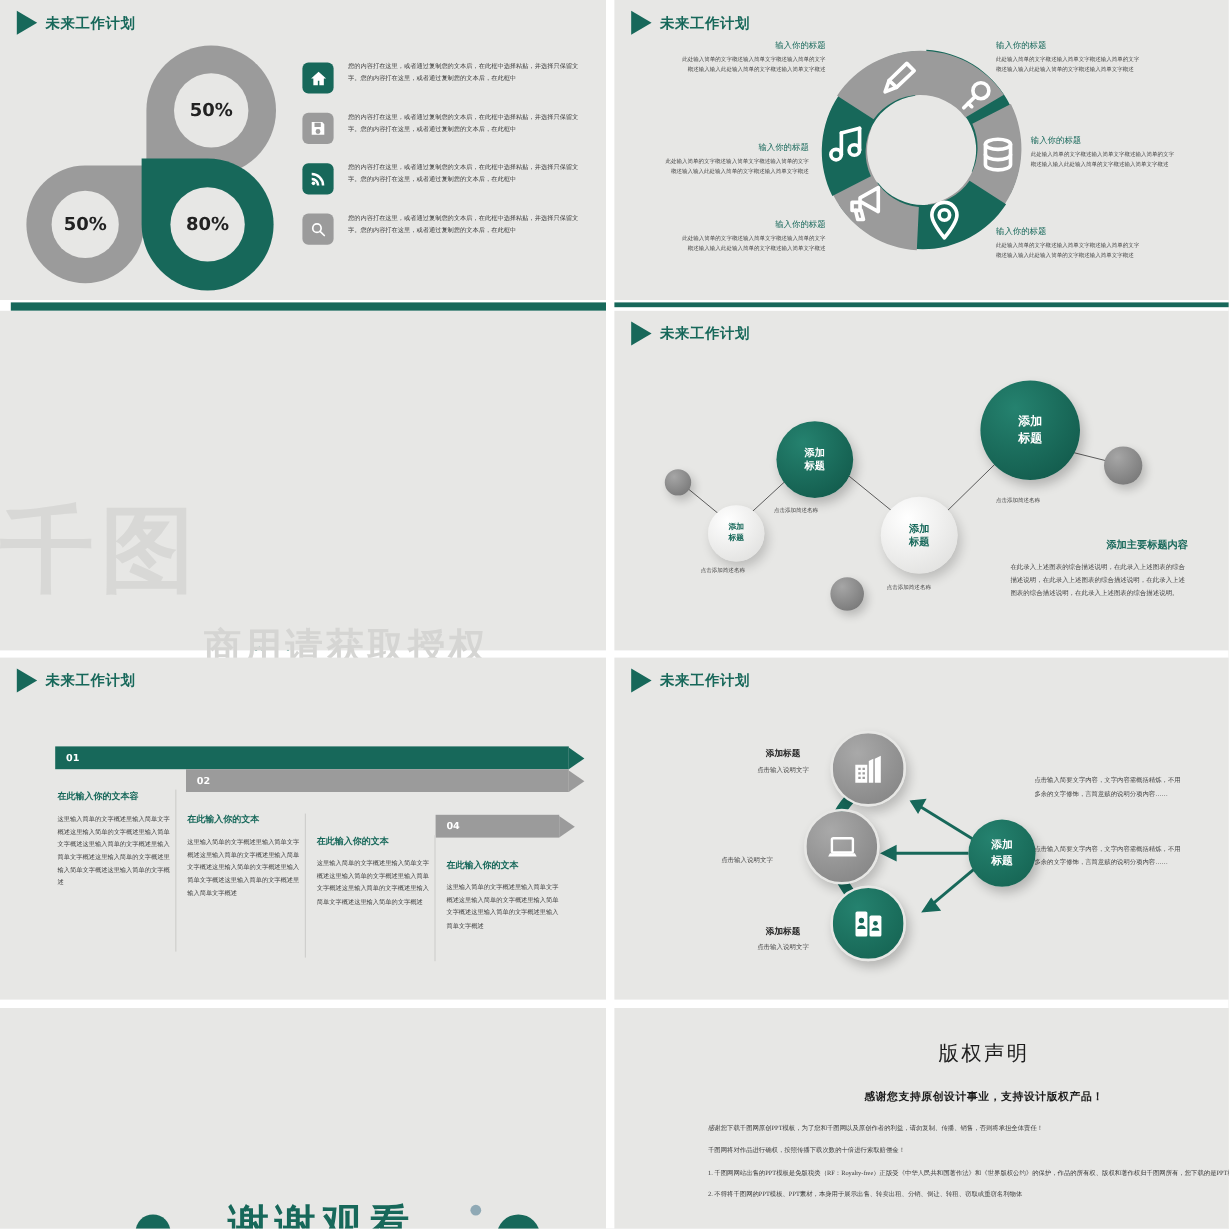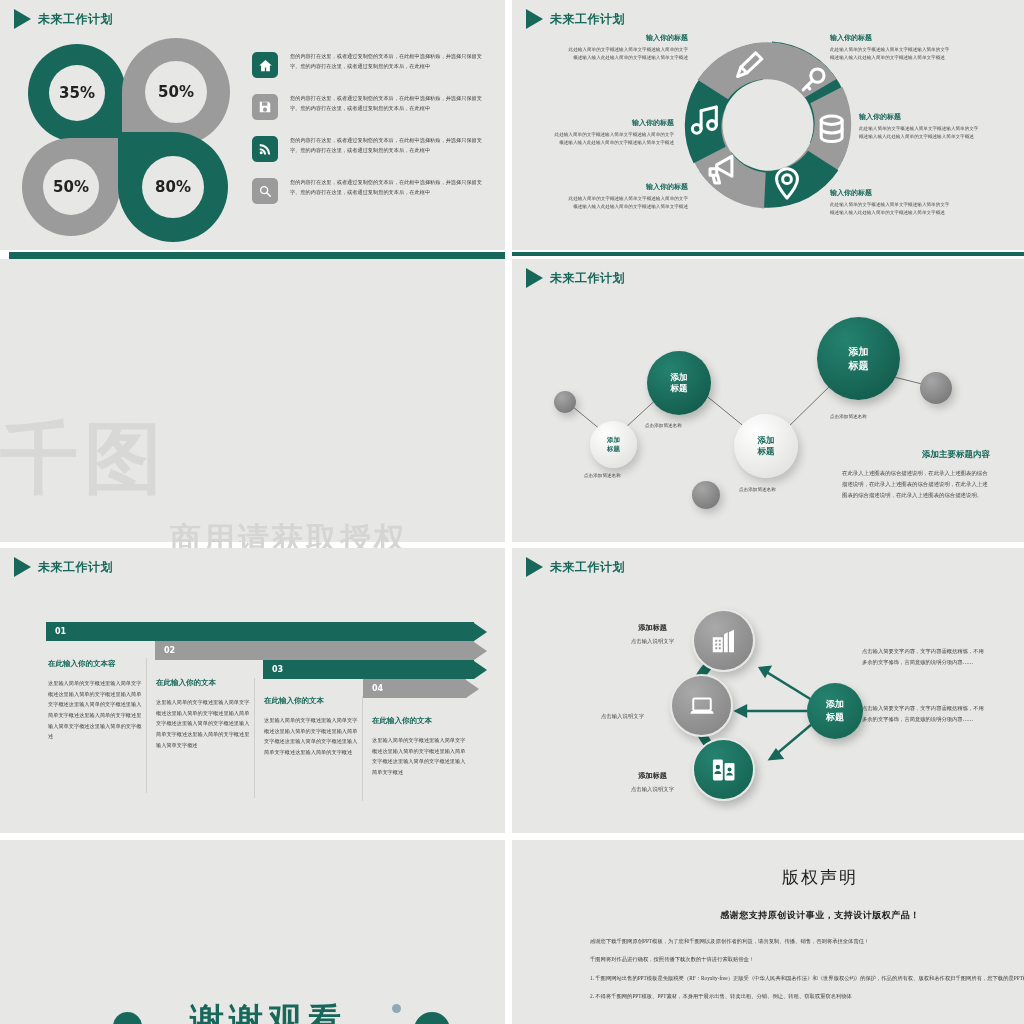--- a/index.html
+++ b/index.html
@@ -58,21 +58,21 @@
   .bi { width: 26px; height: 26px; border-radius: 5px; flex: 0 0 26px;
         display: flex; align-items: center; justify-content: center; }
   .bi.g { background: #17685a; }
   .bi.s { background: #9b9b9b; }
   .bt { font-size: 5.2px; line-height: 1.85; color: #3a3a3a;
         font-family: "Liberation Serif", serif; }
 
   
   .donut { position: absolute; left: 50%; top: 50%; transform: translate(-50%,-50%); }
   .dlabel { position: absolute; width: 120px; }
-  .dlabel .dt { font-family: "Liberation Serif", serif; font-weight: bold;
+  .dlabel .dt { font-family: "Liberation Serif", serif; font-weight: normal;
                 font-size: 7px; color: #17685a; margin-bottom: 3px; }
   .dlabel .db { font-family: "Liberation Serif", serif; font-size: 4.6px;
                 line-height: 1.75; color: #4a4a4a; }
   .dlabel.r { text-align: left; }
   .dlabel.l { text-align: right; }
 
   
   .dia { position: absolute; transform: rotate(45deg); }
   .dia-main { left: 154px; top: 318px; width: 172px; height: 172px; background: #17685a; }
   .dia-o1 { left: 196px; top: 288px; width: 40px; height: 40px; border: 1.4px solid #17685a; }
@@ -152,24 +152,20 @@
 
 <div class="page">
 
   <div class="slide" style="left:0;top:0;width:505px;height:250px;">
     <div class="slide-head">
       <div class="tri"></div>
       <div class="head-txt">未来工作计划</div>
     </div>
 
     <div class="petal-wrap">
-      <div class="petal p-tl">
-        <div class="disc"></div>
-        <div class="hole">35%</div>
-      </div>
       <div class="petal p-tr">
         <div class="disc"></div>
         <div class="hole">50%</div>
       </div>
       <div class="petal p-bl">
         <div class="disc"></div>
         <div class="hole">50%</div>
       </div>
       <div class="petal p-br">
         <div class="disc"></div>
@@ -356,26 +352,20 @@
 
     <div class="chev g" style="left:46px;top:74px;width:441px;">
       <div class="body">
           <span class="num">01</span>
         </div>
       <div class="tip"></div>
     </div>
     <div class="chev s" style="left:155px;top:93px;width:332px;">
       <div class="body">
           <span class="num">02</span>
-        </div>
-      <div class="tip"></div>
-    </div>
-    <div class="chev g" style="left:263px;top:112px;width:224px;">
-      <div class="body">
-          <span class="num">03</span>
         </div>
       <div class="tip"></div>
     </div>
     <div class="chev s" style="left:363px;top:131px;width:116px;">
       <div class="body">
           <span class="num">04</span>
         </div>
       <div class="tip"></div>
     </div>
 

